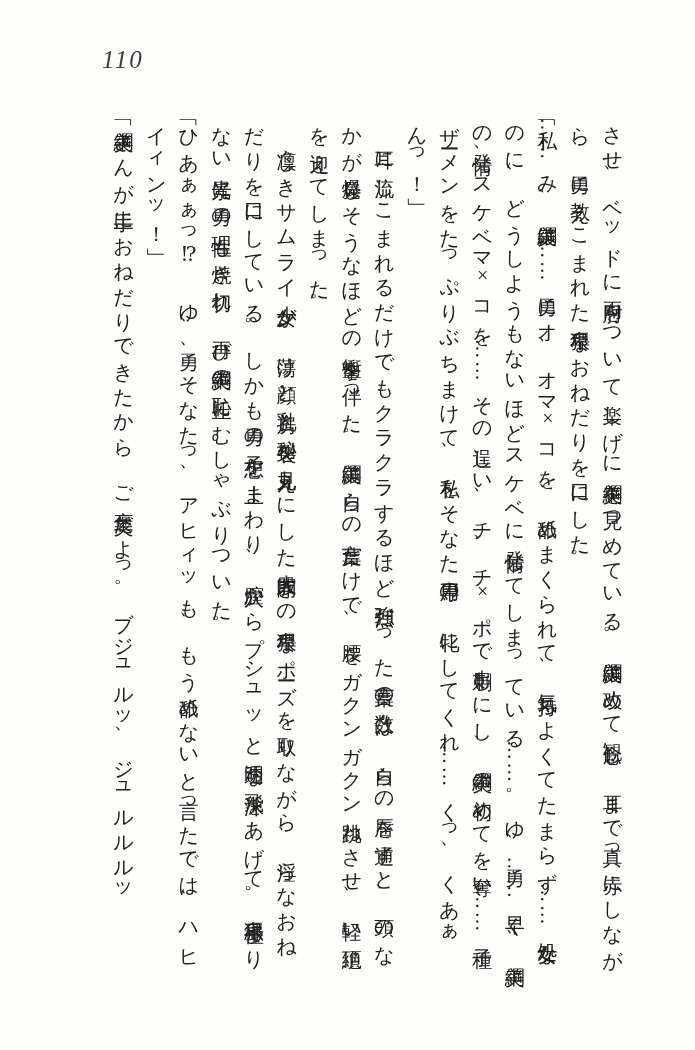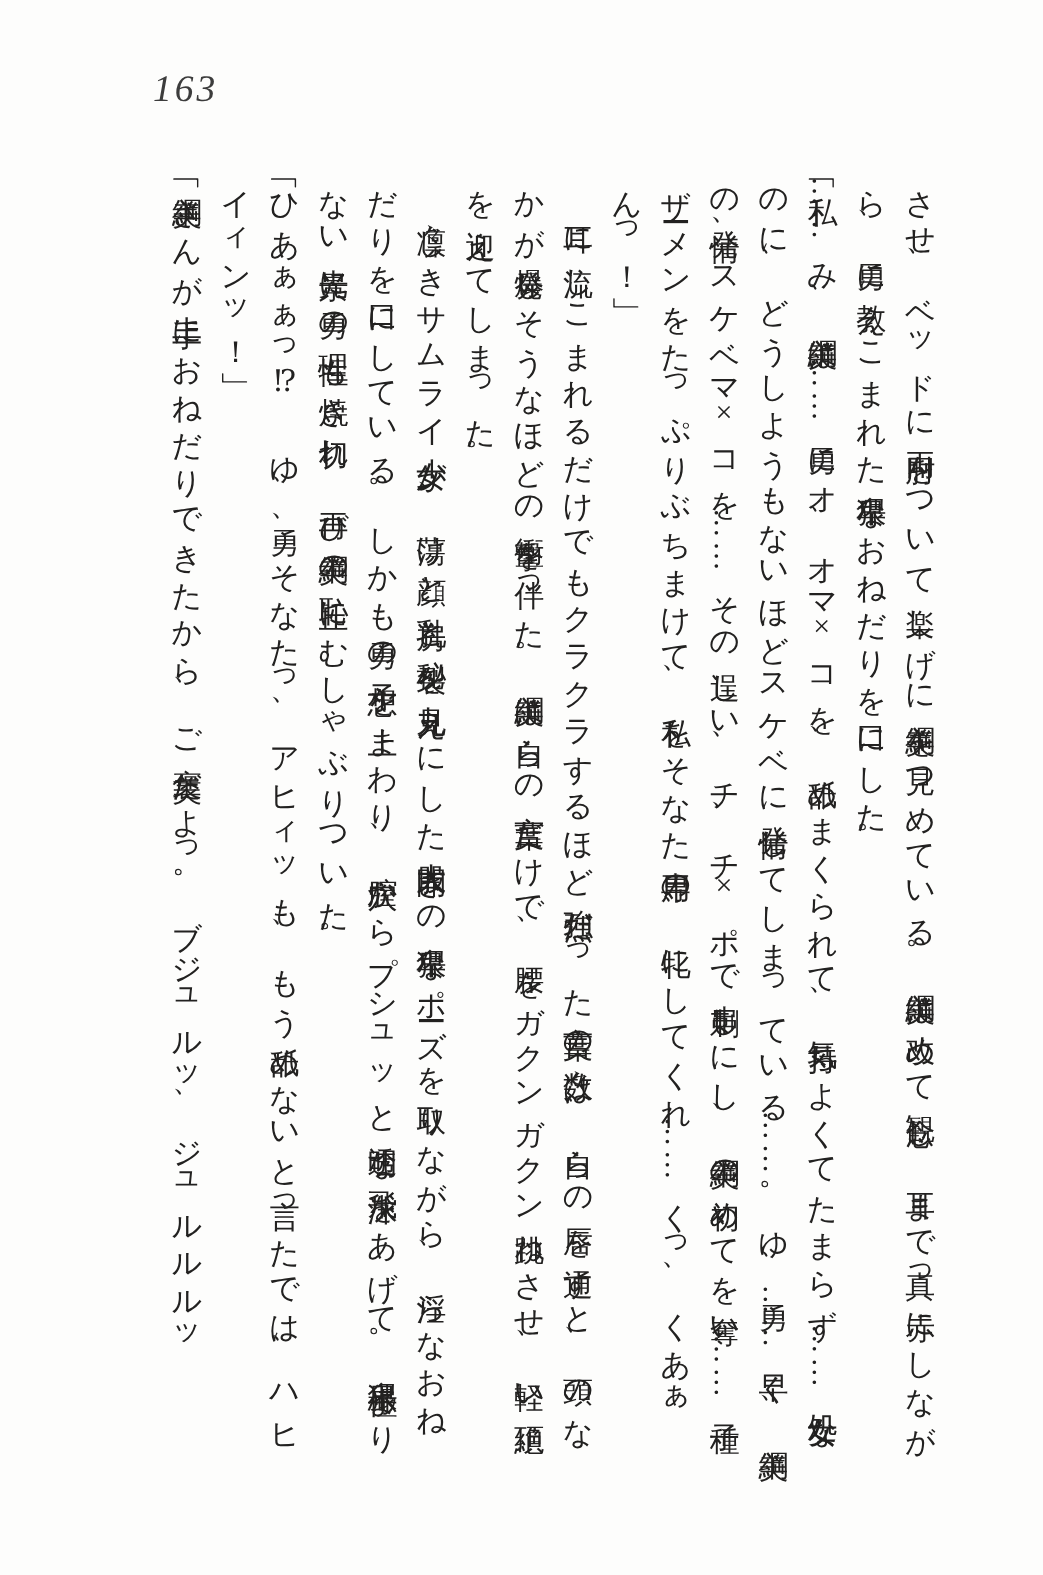--- a/index.html
+++ b/index.html
@@ -43,21 +43,21 @@
   }
   .text-block p {
     margin: 0;
     padding: 0;
   }
 </style>
 </head>
 <body>
 
 <div class="book-page">
-  <div class="page-number">163</div>
+  <div class="page-number">110</div>
 
   <div class="text-block">
     <p>させ、ベッドに両肘をついて楽しげに美綱を見つめている。美綱は改めて観念し、耳まで真っ赤にしながら、勇に教えこまれた卑猥なおねだりを口にした。</p>
     <p>「私……み、美綱は……勇にオ、オマ×コを、舐めまくられて、気持ちよくてたまらず……処女なのに、どうしようもないほどスケベに発情してしまっている……。ゆ、勇……早く、美綱の発情、スケベマ×コを……その逞しい、チ、チ×ポで串刺しにし、美綱の初めてを奪い……子種ザーメンをたっぷりぶちまけて、私をそなた専用の、牝にしてくれ……くっ、くあぁんっ！」</p>
     <p>　耳に流しこまれるだけでもクラクラするほど強烈だった言葉の数々は、自らの唇を通すと、頭のなかが爆発しそうなほどの衝撃を伴った。美綱は自らの言葉だけで、腰をガクンガクン跳ねさせ、軽い絶頂を迎えてしまった。</p>
     <p>　凜々しきサムライ少女が、蕩け顔と乳房と秘裂を丸見えにした大股開きの卑猥なポーズを取りながら、淫らなおねだりを口にしている。しかも勇の予想を上まわり、膣穴からプシュッと透明な飛沫をあげて。卑猥極まりない光景に勇の理性も焼き切れ、再び美綱の恥丘にむしゃぶりついた。</p>
     <p>「ひあぁぁっ⁉　ゆ、勇、そなたっ、アヒィッも、もう舐めないと言ったでは、ハヒイィンッ！」</p>
     <p>「美綱さんが上手におねだりできたから、ご褒美だよっ。ブジュルッ、ジュルルルッ</p>
   </div>
 </div>

